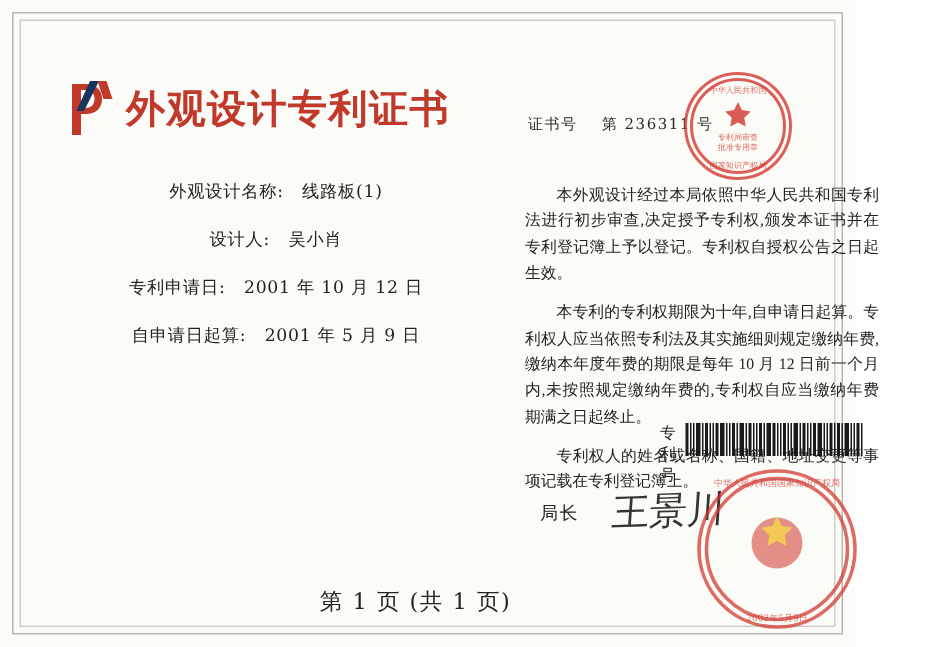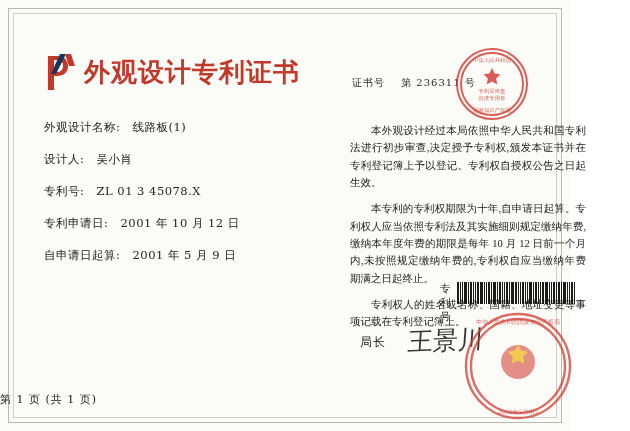--- a/index.html
+++ b/index.html
@@ -85,20 +85,21 @@
 
   
   .fields {
     position: absolute;
     left: 44px;
     top: 120px;
     width: 280px;
     font-family: "DejaVu Serif", serif;
     font-size: 11.5px;
     color: #232323;
+    text-align: center;
   }
   .field-row {
     margin-bottom: 17px;
     white-space: nowrap;
     letter-spacing: 0.5px;
   }
   .field-label { }
   .field-value { margin-left: 8px; }
 
   
@@ -170,23 +171,23 @@
     height: 112px;
   }
   .seal-main svg { display: block; }
 
   
   .footer {
     position: absolute;
     left: 0;
     right: 16px;
     top: 392px;
-    text-align: left;
-    font-family: "DejaVu Serif", serif;
-    font-size: 11px;
+    text-align: center;
+    font-family: "DejaVu Serif", serif;
+    font-size: 15px;
     color: #232323;
     letter-spacing: 1px;
   }
 </style>
 </head>
 <body>
 
 <div class="page">
   <div class="border-outer"></div>
   <div class="border-inner"></div>
@@ -229,24 +230,20 @@
   <div class="fields">
     <div class="field-row">
       <span class="field-label">外观设计名称:</span>
       <span class="field-value">线路板(1)</span>
     </div>
     <div class="field-row">
       <span class="field-label">设计人:</span>
       <span class="field-value">吴小肖</span>
     </div>
     <div class="field-row">
-      <span class="field-label">专利号:</span>
-      <span class="field-value">ZL 01 3 45078.X</span>
-    </div>
-    <div class="field-row">
       <span class="field-label">专利申请日:</span>
       <span class="field-value">2001 年 10 月 12 日</span>
     </div>
     <div class="field-row">
       <span class="field-label">自申请日起算:</span>
       <span class="field-value">2001 年 5 月 9 日</span>
     </div>
   </div>
 
   <div class="paras">

